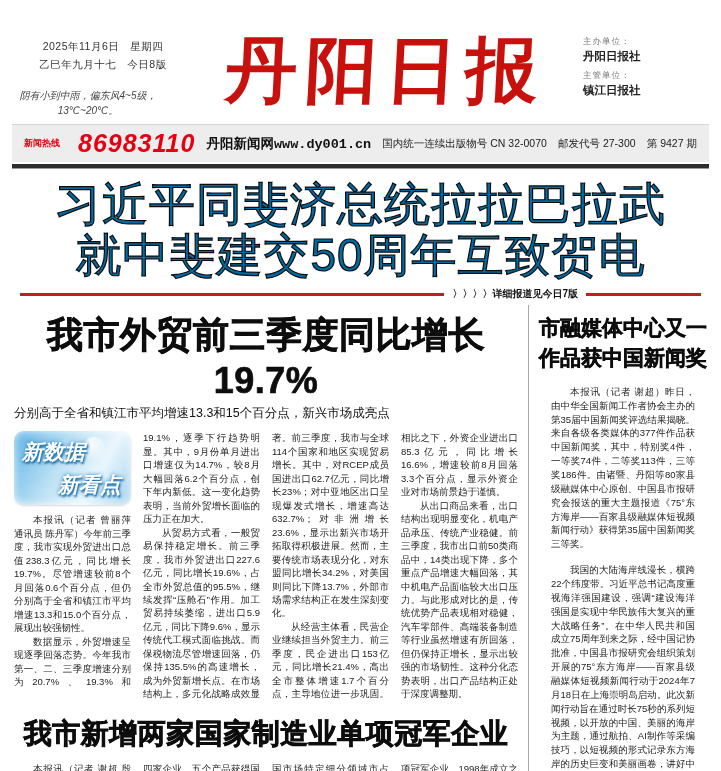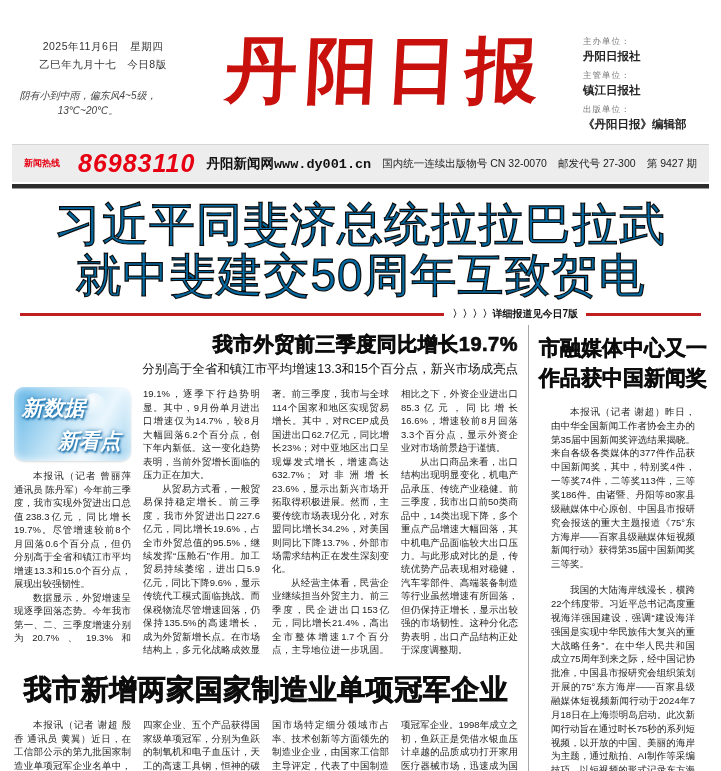--- a/index.html
+++ b/index.html
@@ -32,23 +32,23 @@
              -webkit-text-stroke:1.2px #0d0d0d;}
   .lead-rule{display:flex;align-items:center;margin:7px 20px 0 20px;}
   .lr-line{height:3px;background:#c01f1f;flex:1 1 auto;}
   .lr-line.right{flex:0 0 115px;}
   .lr-label{font-size:10px;font-weight:bold;color:#111;margin:0 8px;white-space:nowrap;}
   
   .main{display:flex;padding:4px 14px 0 14px;align-items:stretch;height:470px;}
   .main-left{flex:1;min-width:0;padding-right:10px;}
   .sidebar{width:168px;border-left:1px solid #a8a8a8;padding-left:10px;overflow:hidden;}
   
-  .trade-title{font-size:20px;font-weight:900;text-align:right;margin:6px 0 3px 0;color:#0d0d0d;
+  .trade-title{font-size:36px;font-weight:900;text-align:center;margin:6px 0 3px 0;color:#0d0d0d;
                -webkit-text-stroke:.7px #0d0d0d;letter-spacing:.5px;}
-  .trade-subtitle{font-size:12.5px;text-align:right;color:#111;margin-bottom:9px;}
+  .trade-subtitle{font-size:12.5px;text-align:left;color:#111;margin-bottom:9px;}
   .trade-body{column-count:4;column-gap:12px;column-fill:auto;height:270px;overflow:hidden;
               font-size:9.5px;line-height:1.42;text-align:justify;color:#1c1c1c;}
   .trade-body p,.sidebar p,.champ-body p{margin:0;text-indent:2em;}
   
   .badge{break-inside:avoid;height:74px;border-radius:10px;position:relative;margin:0 0 8px 0;
          background:linear-gradient(120deg,#5db3e6 0%,#bfe2f5 42%,#eaf6fd 68%,#9fd2ee 100%);
          box-shadow:inset 0 0 8px rgba(255,255,255,.9),0 1px 2px rgba(0,0,0,.15);}
   .badge-t1{position:absolute;left:8px;top:6px;font-size:21px;font-weight:900;font-style:italic;color:#fff;
             text-shadow:0 0 4px #1a71ad,1px 2px 2px #1a71ad;}
   .badge-t2{position:absolute;right:10px;bottom:5px;font-size:21px;font-weight:900;font-style:italic;color:#fff;
@@ -82,24 +82,20 @@
       <div class="masthead">丹阳日报</div>
     </div>
     <div class="h-right">
       <div class="org">
         <div class="org-label">主办单位：</div>
         <div class="org-name">丹阳日报社</div>
       </div>
       <div class="org">
         <div class="org-label">主管单位：</div>
         <div class="org-name">镇江日报社</div>
-      </div>
-      <div class="org">
-        <div class="org-label">出版单位：</div>
-        <div class="org-name">《丹阳日报》编辑部</div>
       </div>
     </div>
   </div>
 
   <div class="infobar">
     <div class="hotline">
       <span class="hotline-label">新闻热线</span>
       <span class="hotline-number">86983110</span>
     </div>
     <div class="website">丹阳新闻网www.dy001.cn</div>

